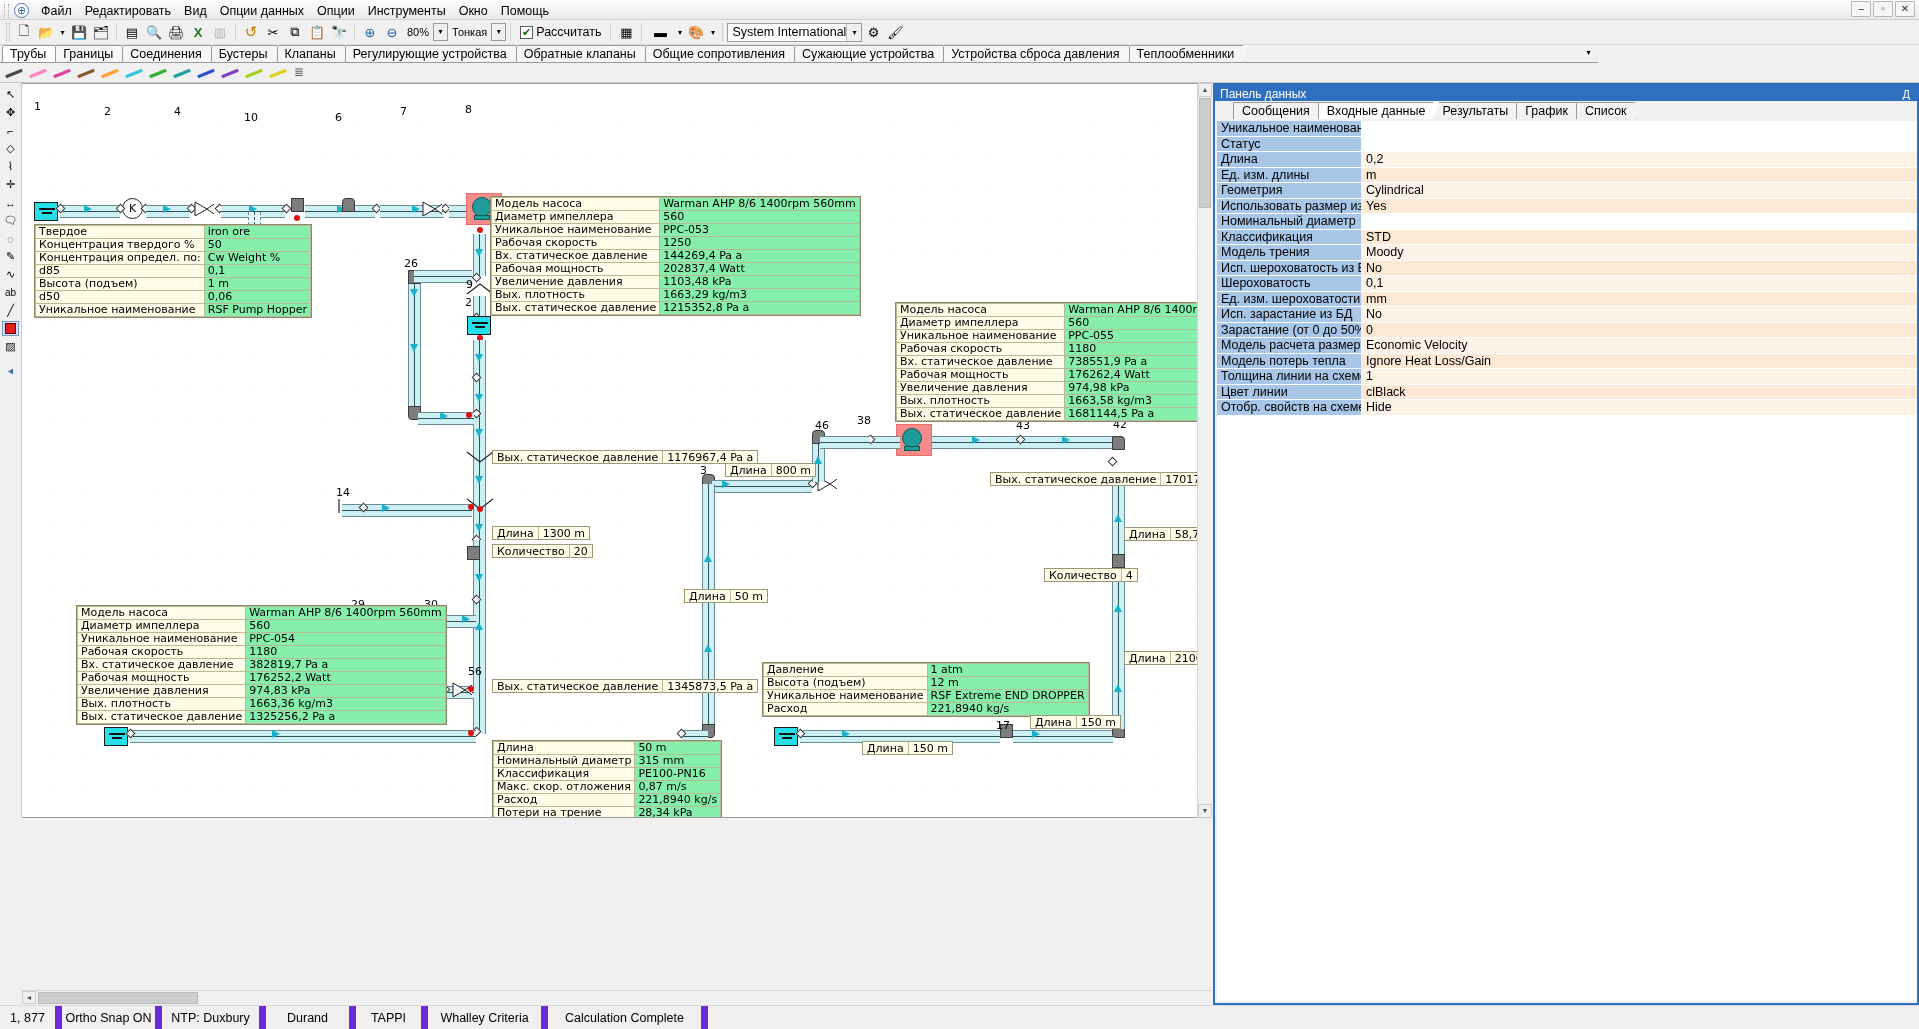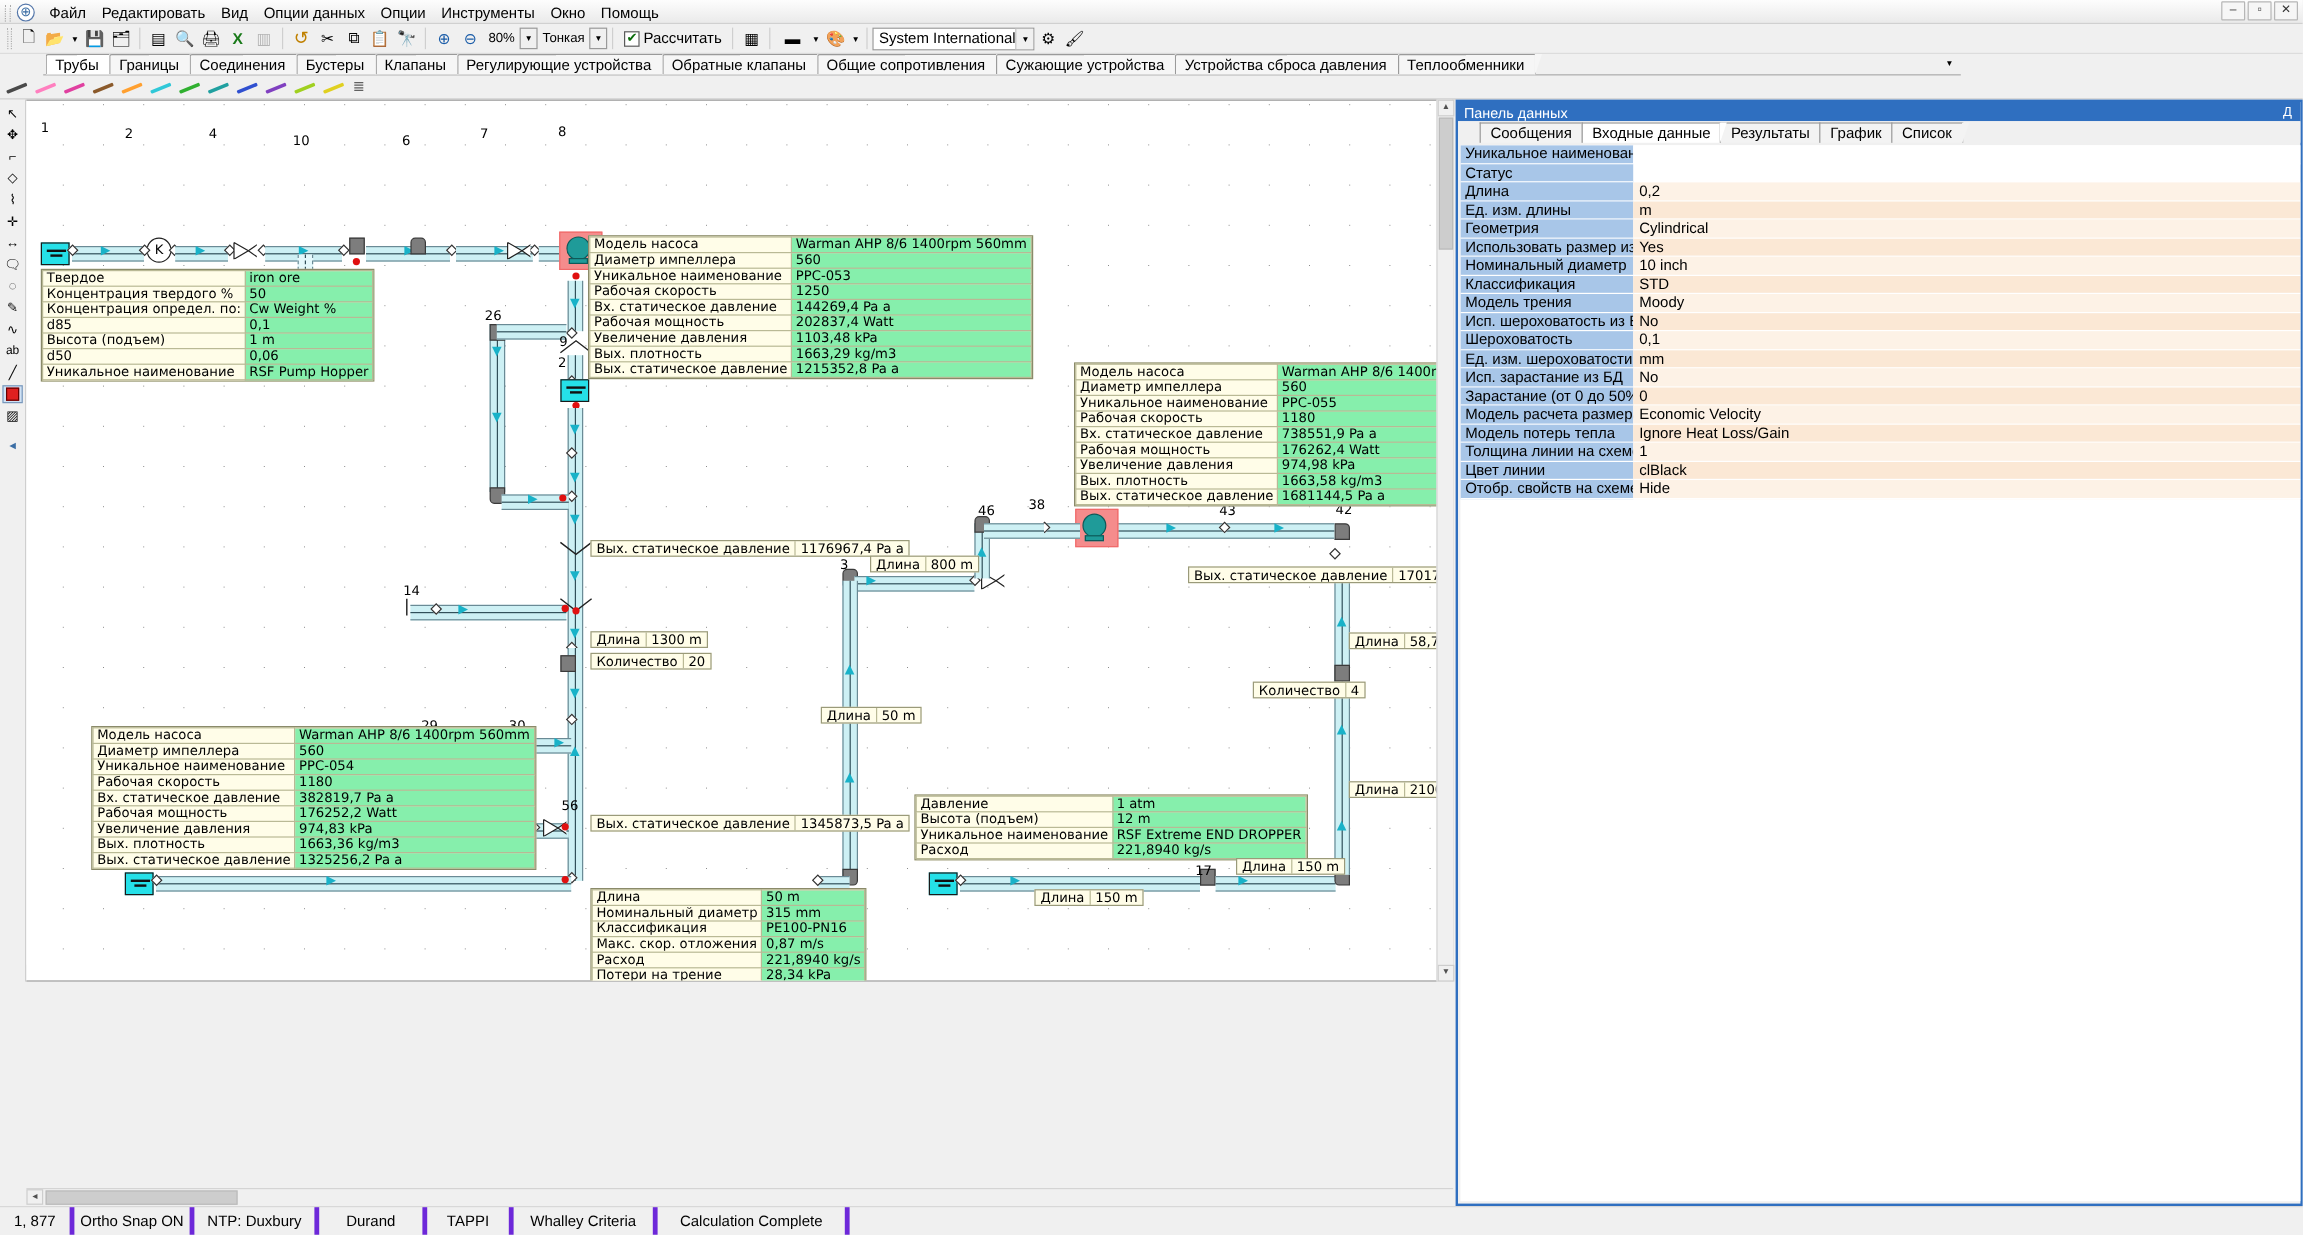--- a/index.html
+++ b/index.html
@@ -64,21 +64,21 @@
     border-left:1px solid #c6c6c6; display:flex;align-items:center;justify-content:center;
     font-size:8px;
   }
   .calcbtn { display:flex; align-items:center; gap:3px; padding:0 5px; height:21px; font-size:12.5px;}
   .chkicon { width:13px;height:13px;border:1px solid #5a5a5a;background:#fff;color:#0a6b0a;font-size:11px;line-height:11px;text-align:center;}
 
   
   #tabstrip {
     position:absolute; left:0; top:45px; width:1598px; height:18px;
     background:#f0f0f0; border-bottom:1px solid #9a9a9a;
-    display:flex; align-items:flex-end; padding-left:2px;margin-left:36px;
+    display:flex; align-items:flex-end; padding-left:2px;
   }
   .ptab {
     height:17px; padding:0 9px 0 7px; font-size:12.5px;
     background:#f6f6f6; border:1px solid #9a9a9a; border-bottom:none;
     margin-right:-1px; line-height:16px;
     border-top-left-radius:2px;
     transform: skewX(0deg);
     position:relative;
   }
   .ptab::after{
@@ -183,21 +183,21 @@
   .prow.first .pval { background:#ffffff; }
 
   
   #statusbar {
     position:absolute; left:0; top:1005px; width:1919px; height:24px;
     background:#f0f0f0; border-top:1px solid #d8d8d8;
     display:flex; align-items:center; font-size:12.5px;
   }
   .scell {
     height:24px; display:flex; align-items:center; justify-content:center;
-    border-right:4px solid #6d28d9; padding:0 6px; white-space:nowrap;
+    border-right:7px solid #6d28d9; padding:0 6px; white-space:nowrap;
   }
 
   
   .dtable {
     position:absolute; background:#fffde8; border:1px solid #8a8a6a;
     font-size:11px; border-collapse:collapse;
   }
   .dtable table { border-collapse:collapse; }
   .dtable td {
     border:1px solid #b9b995; padding:0px 3px; height:13px;
@@ -944,21 +944,20 @@
       <div class="prow">
         <div class="pkey">Геометрия</div>
         <div class="pval">Cylindrical</div>
         </div>
       <div class="prow">
         <div class="pkey">Использовать размер из БД</div>
         <div class="pval">Yes</div>
         </div>
       <div class="prow">
         <div class="pkey">Номинальный диаметр</div>
-        <div class="pval">10 inch</div>
         </div>
       <div class="prow">
         <div class="pkey">Классификация</div>
         <div class="pval">STD</div>
         </div>
       <div class="prow">
         <div class="pkey">Модель трения</div>
         <div class="pval">Moody</div>
         </div>
       <div class="prow">

